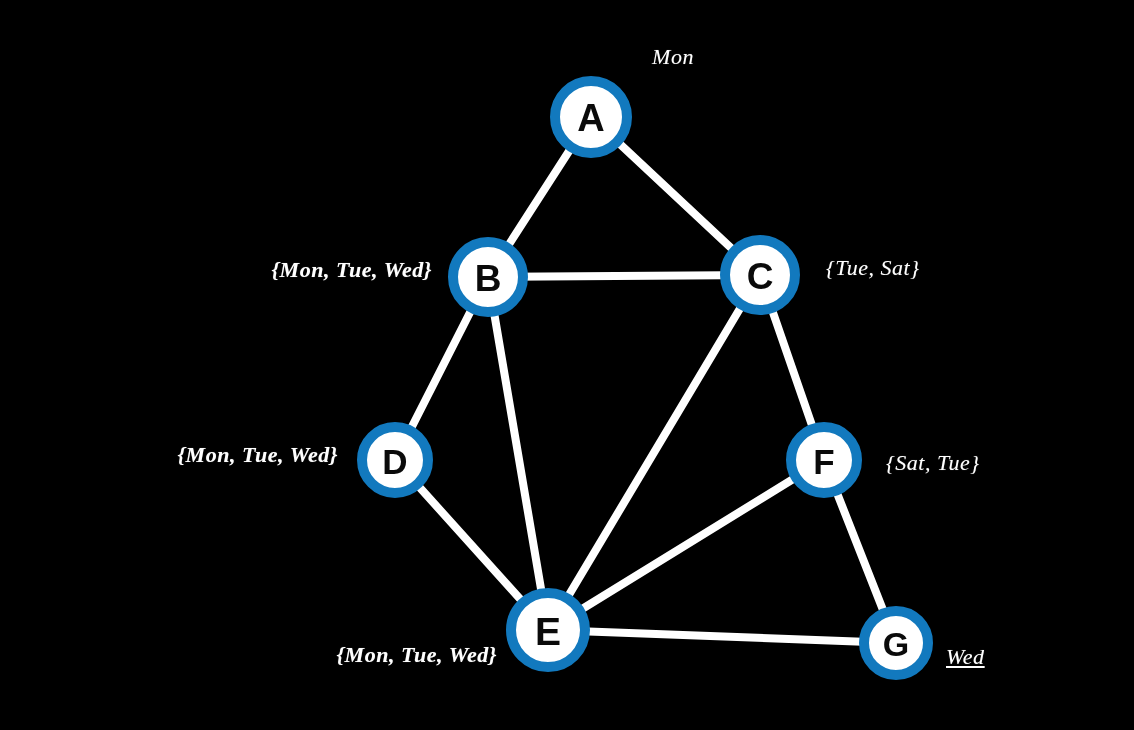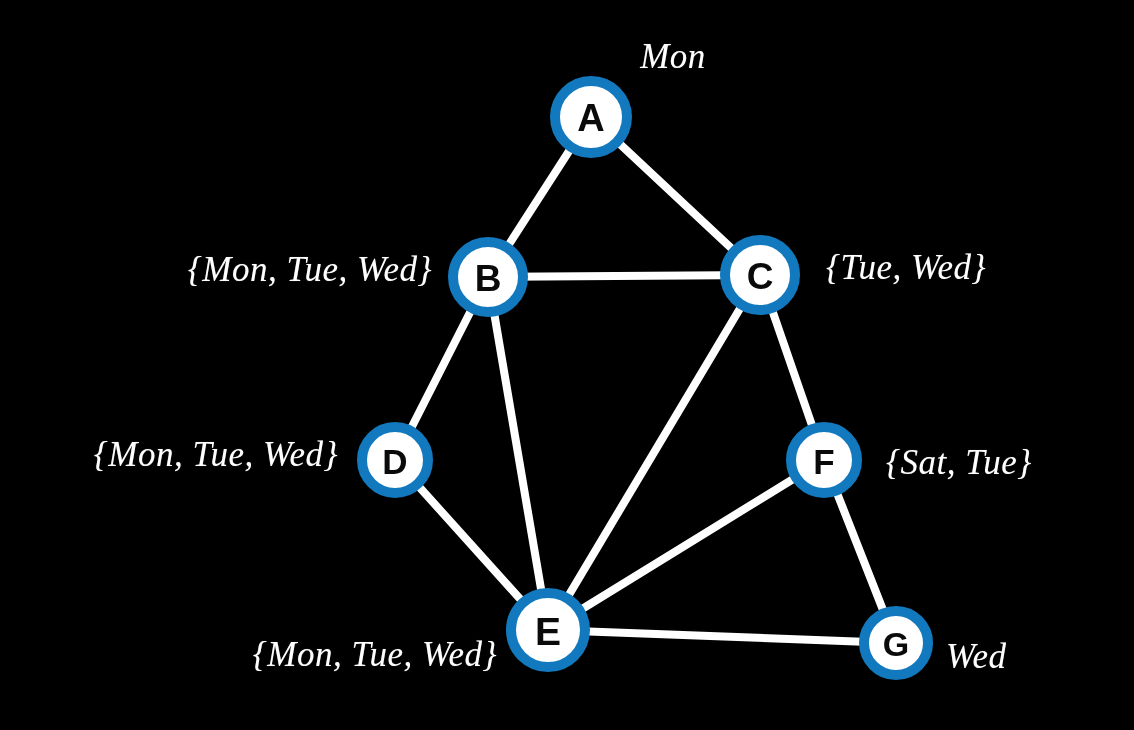--- a/index.html
+++ b/index.html
@@ -41,27 +41,27 @@
     font-weight: bold;
     fill: #0a0a0a;
     text-anchor: middle;
     dominant-baseline: central;
   }
   .domain-label {
     position: absolute;
     color: #ffffff;
     font-family: "Liberation Serif", serif;
     font-style: italic;
-    font-size: 35px;
+    font-size: 22px;
     white-space: nowrap;
     letter-spacing: 0.5px;
     text-shadow: 0 0 1px rgba(255,255,255,0.35);
   }
   .lbl-right { transform: translate(0, -50%); }
-  .lbl-left  { transform: translate(-100%, -50%); }
+  .lbl-left  { transform: translate(-100%, -50%); font-weight: bold; }
   .lbl-center{ transform: translate(-50%, -50%); }
 </style>
 </head>
 <body>
 
 <div id="canvas">
 
   <svg id="graph-svg" viewBox="0 0 1134 730" xmlns="http://www.w3.org/2000/svg">
     <g id="edges-group">
         <line x1="591" y1="117" x2="488" y2="277" class="edge-line" stroke="#ffffff"></line>
@@ -104,20 +104,20 @@
         <g>
           <circle cx="896" cy="643" r="32" class="node-ring" fill="#ffffff" stroke="#1279BE" stroke-width="10"></circle>
           <text x="896" y="644" class="node-letter" font-size="34">G</text>
         </g>
       </g>
   </svg>
 
   <div id="labels-layer">
       <div class="domain-label lbl-center" style="left: 673px; top: 57px; color: rgb(255, 255, 255);">Mon</div>
       <div class="domain-label lbl-left" style="left: 432px; top: 270px; color: rgb(255, 255, 255);">{Mon, Tue, Wed}</div>
-      <div class="domain-label lbl-right" style="left: 826px; top: 268px; color: rgb(255, 255, 255);">{Tue, Wed}</div>
+      <div class="domain-label lbl-right" style="left: 826px; top: 268px; color: rgb(255, 255, 255);">{Tue, Sat}</div>
       <div class="domain-label lbl-left" style="left: 338px; top: 455px; color: rgb(255, 255, 255);">{Mon, Tue, Wed}</div>
       <div class="domain-label lbl-left" style="left: 497px; top: 655px; color: rgb(255, 255, 255);">{Mon, Tue, Wed}</div>
       <div class="domain-label lbl-right" style="left: 886px; top: 463px; color: rgb(255, 255, 255);">{Sat, Tue}</div>
-      <div class="domain-label lbl-right" style="left: 946px; top: 657px; color: rgb(255, 255, 255);">Wed</div>
+      <div class="domain-label lbl-right" style="left: 946px; top: 657px; color: rgb(255, 255, 255); text-decoration: underline;">Wed</div>
     </div>
 
 </div>
 
 </body></html>

